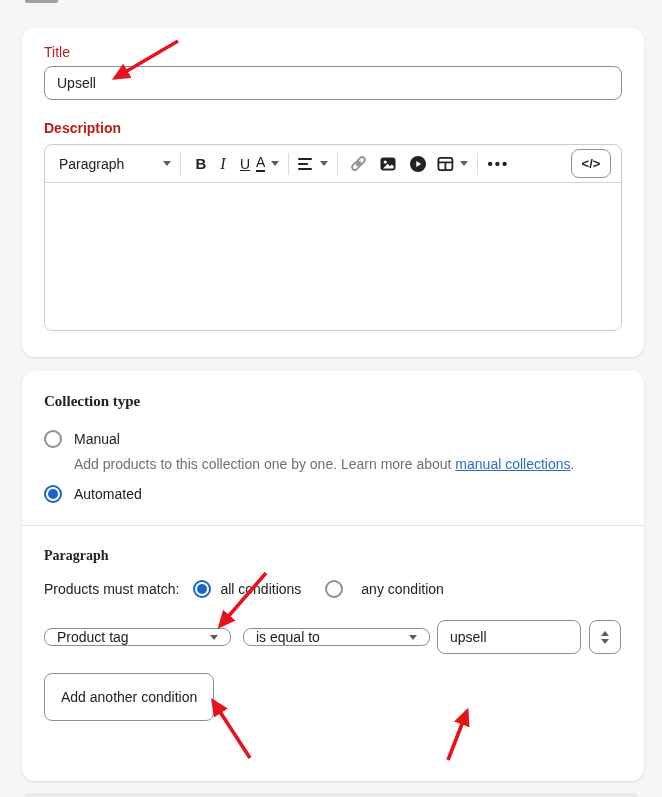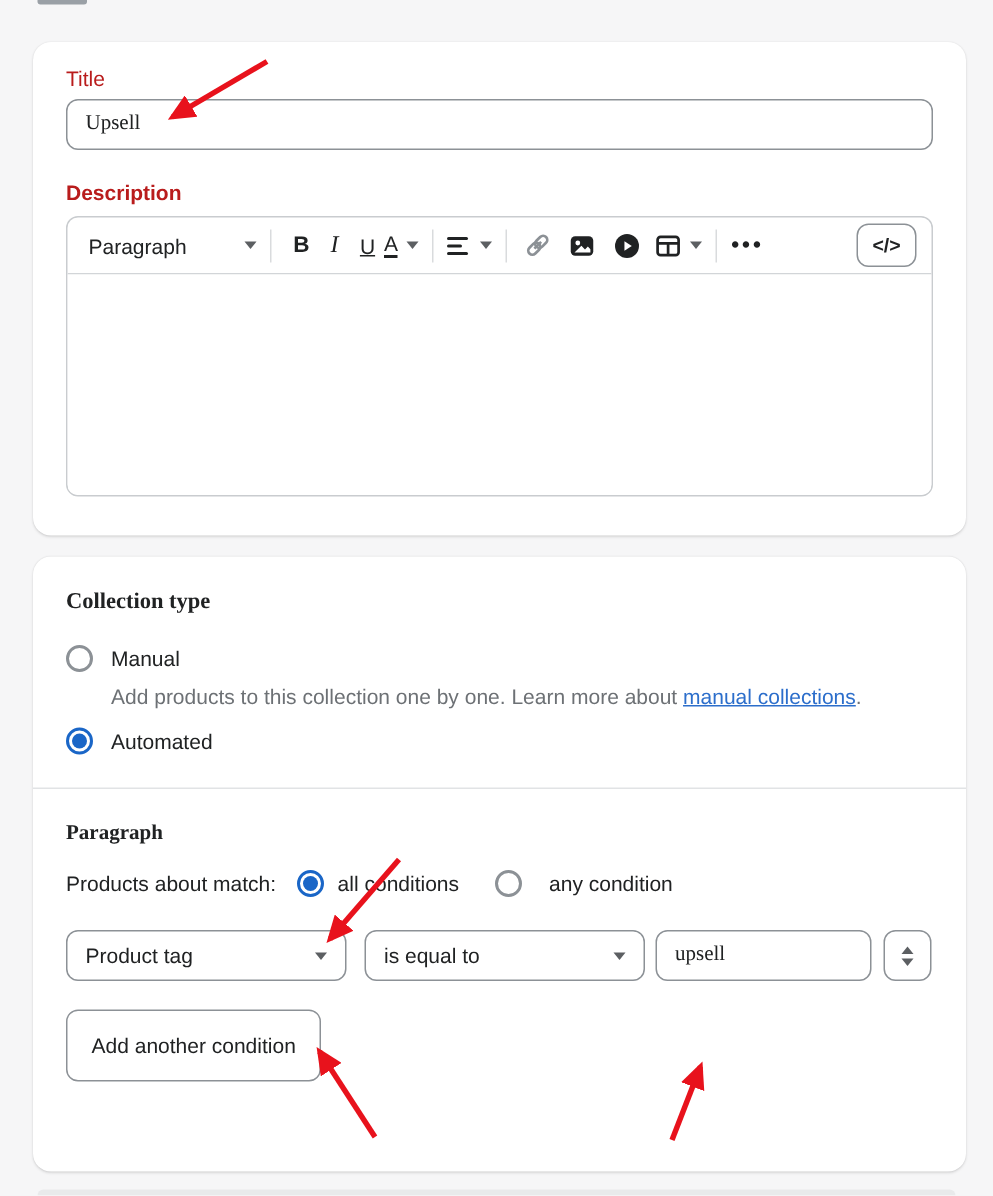--- a/index.html
+++ b/index.html
@@ -15,21 +15,21 @@
     padding:16px 22px;
   }
   #card-title { top:28px; height:329px; }
   #card-type  { top:371px; height:410px; padding-top:22px; }
 
   .fld-label { font-size:14px; color:#b91c1c; margin-bottom:6px; }
   .fld-label.bold { font-weight:700; }
 
   .text-input {
     width:100%; height:34px; border:1px solid #8c9196; border-radius:8px;
-    padding:0 12px; font-family:Liberation Serif, serif; font-size:14px;
+    padding:0 12px; font-family:Liberation Sans, sans-serif; font-size:14px;
     color:#202223; background:#fff; outline:none;
   }
 
   
   .editor { margin-top:8px; border:1px solid #c9cccf; border-radius:8px; height:187px; overflow:hidden; background:#fff; }
   .toolbar { height:38px; border-bottom:1px solid #d2d5d8; display:flex; align-items:center; padding:0 10px 0 14px; }
   .tb-sep { width:1px; height:22px; background:#d9dbdd; margin:0 9px; flex:none; }
   .tb-btn { display:flex; align-items:center; justify-content:center; height:28px; min-width:22px; border-radius:6px; cursor:pointer; flex:none; color:#202223; }
   .para-select { display:flex; align-items:center; justify-content:space-between; width:112px; height:28px; cursor:pointer; flex:none; }
   .caret { width:0; height:0; border-left:4px solid transparent; border-right:4px solid transparent; border-top:5px solid #5c5f62; flex:none; }
@@ -57,21 +57,21 @@
 
   .divider { height:1px; background:#e1e3e5; margin:22px -22px 0 -22px; }
 
   .match-row { display:flex; align-items:center; margin-top:16px; }
   .match-row .lbl { margin-right:14px; }
   .match-row .radio { margin-right:9px; }
   .match-row .opt-lbl { margin-right:24px; cursor:pointer; }
 
   .cond-row { display:flex; align-items:center; margin-top:22px; }
   .select {
-    height:34px; border:1px solid #8c9196; border-radius:8px; background:#fff;
+    height:18px; border:1px solid #8c9196; border-radius:8px; background:#fff;
     display:flex; align-items:center; justify-content:space-between; padding:0 12px;
     font-size:14px; cursor:pointer; flex:none;
   }
   .sel-field { width:187px; margin-right:12px; }
   .sel-op { width:187px; margin-right:7px; }
   .cond-input { width:144px; margin-right:8px; flex:none; }
   .stepper { width:32px; height:34px; border:1px solid #8c9196; border-radius:8px; background:#fff;
              display:flex; flex-direction:column; align-items:center; justify-content:center; gap:3px; cursor:pointer; flex:none; }
   .tri-up { width:0;height:0;border-left:4px solid transparent;border-right:4px solid transparent;border-bottom:5px solid #5c5f62; }
   .tri-dn { width:0;height:0;border-left:4px solid transparent;border-right:4px solid transparent;border-top:5px solid #5c5f62; }
@@ -183,21 +183,21 @@
   <div class="opt-row second">
     <span class="radio selected"></span>
     <span>Automated</span>
   </div>
 
   <div class="divider"></div>
 
   <div class="heading" style="margin-top:22px; font-size:14px;">Paragraph</div>
 
   <div class="match-row">
-    <span class="lbl">Products about match:</span>
+    <span class="lbl">Products must match:</span>
     <span class="radio selected"></span>
     <span class="opt-lbl">all conditions</span>
     <span class="radio"></span>
     <span class="opt-lbl" style="margin-left:9px;">any condition</span>
   </div>
 
   <div class="cond-row">
     <div class="select sel-field">
       <span>Product tag</span>
       <span class="caret"></span>

